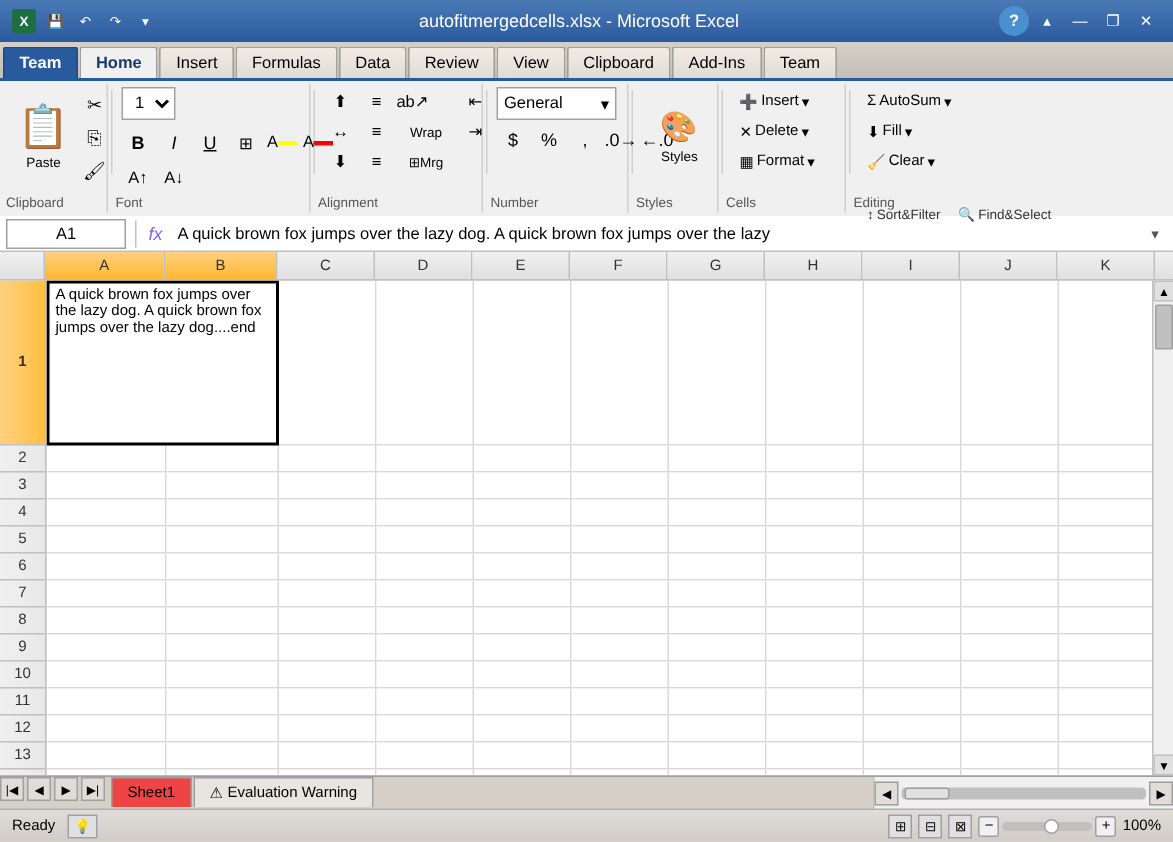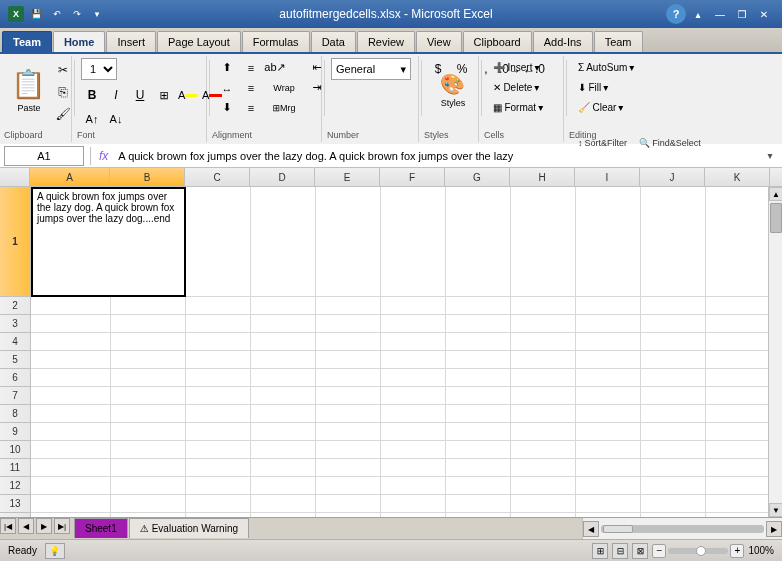--- a/index.html
+++ b/index.html
@@ -379,21 +379,21 @@
       cursor: pointer;
       border: 1px solid #a0a0a0;
       border-bottom: none;
       background: #e8e4e0;
       height: 20px;
       display: flex;
       align-items: center;
       margin-right: 1px;
     }
     .sheet-tab.active {
-      background: #a21caf;
+      background: #ef4444;
       font-weight: normal;
     }
     .sheet-tab.warning {
       background: #e8e4e0;
       display: flex;
       align-items: center;
       gap: 3px;
     }
 
     
@@ -470,21 +470,20 @@
       <button class="title-btn">—</button>
       <button class="title-btn">❐</button>
       <button class="title-btn close">✕</button>
     </div>
   </div>
 
   <div class="tab-bar">
     <div class="tab active">Team</div>
     <div class="tab" style="background:#f0f0f0; color:#1a3a6e; font-weight:bold; border-color:#a0a0a0;">Home</div>
     <div class="tab">Insert</div>
-    <div class="tab">Page Layout</div>
     <div class="tab">Formulas</div>
     <div class="tab">Data</div>
     <div class="tab">Review</div>
     <div class="tab">View</div>
     <div class="tab">Clipboard</div>
     <div class="tab">Add-Ins</div>
     <div class="tab">Team</div>
   </div>
 
   <div class="ribbon-content">
@@ -560,21 +559,21 @@
           <button class="align-btn">⇤</button>
           <button class="align-btn">⇥</button>
         </div>
       </div>
       <div class="group-label">Alignment</div>
     </div>
 
     <div class="ribbon-separator"></div>
 
     <div class="ribbon-group" style="width:92px;">
-      <div class="group-content" style="flex-direction:row; gap:16px;">
+      <div class="group-content" style="flex-direction:column; gap:2px;">
         <div class="number-box">
           <span style="flex:1;font-size:11px;">General</span>
           <span style="cursor:pointer;">▾</span>
         </div>
         <div style="display:flex; gap:2px;">
           <button class="fmt-btn">$</button>
           <button class="fmt-btn">%</button>
           <button class="fmt-btn">,</button>
           <button class="fmt-btn">.0→</button>
           <button class="fmt-btn">←.0</button>

